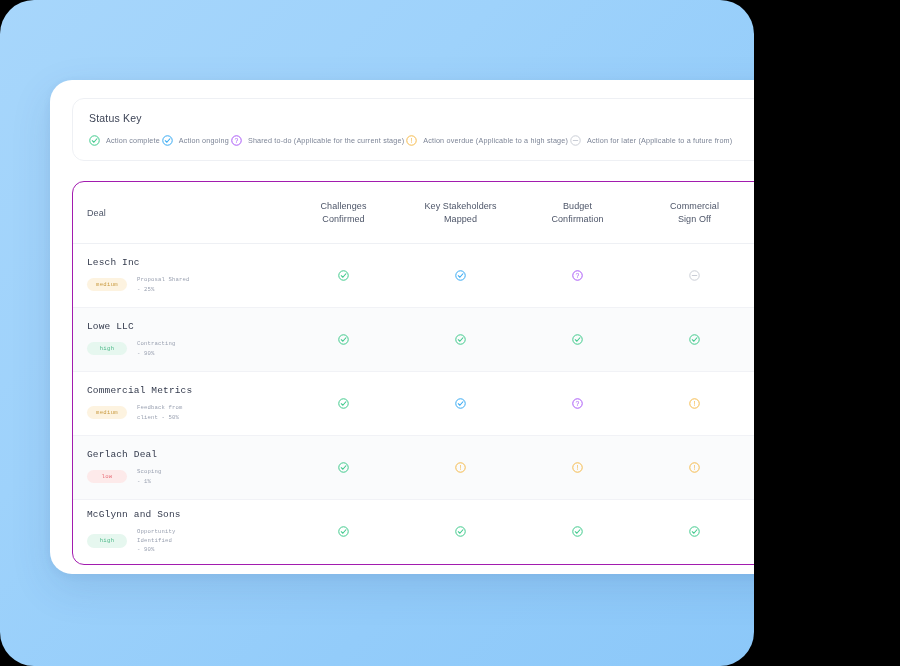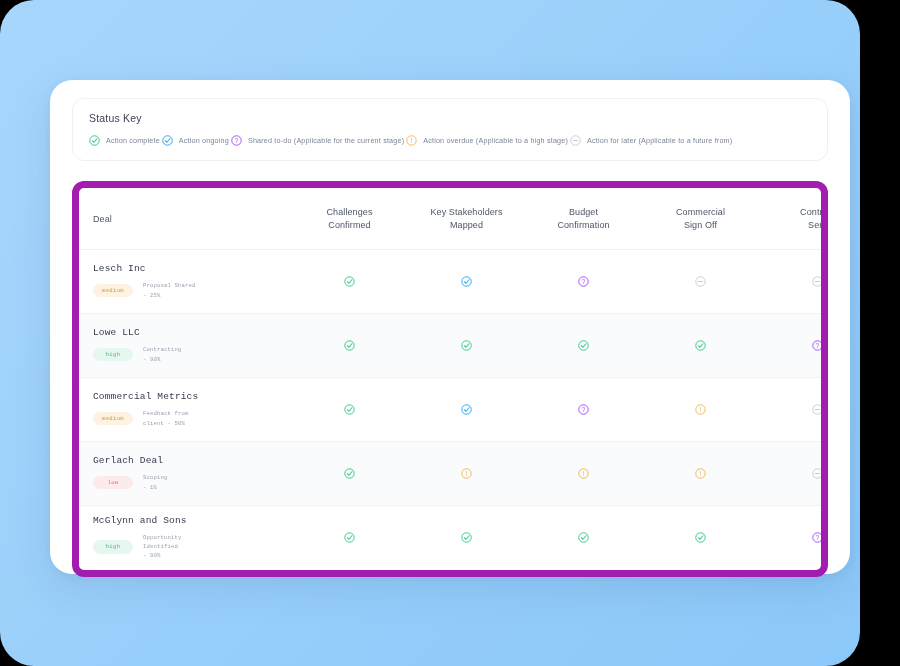--- a/index.html
+++ b/index.html
@@ -3,21 +3,21 @@
 <meta charset="utf-8">
 <style>
   * { box-sizing: border-box; margin: 0; padding: 0; }
   html, body { width: 900px; height: 666px; }
   body {
     font-family: "Liberation Sans", sans-serif;
     background: #000;
     overflow: hidden;
   }
   #bg {
-    position: absolute; left: 0; top: 0; width: 860px; height: 666px;
+    position: absolute; left: 0; top: 0; width: 754px; height: 666px;
     border-radius: 34px;
     background: linear-gradient(135deg, #a7d6fb 0%, #9ed2fb 35%, #93ccfa 70%, #8cc8f9 100%);
     overflow: hidden;
   }
   #card {
     position: absolute; left: 50px; top: 80px; width: 800px; height: 494px;
     background: #ffffff;
     border-radius: 22px;
     box-shadow: 0 14px 40px rgba(40,70,120,0.13), 0 2px 8px rgba(40,70,120,0.06);
     padding: 18px 22px 0 22px;
@@ -40,21 +40,21 @@
   .key-item { display: flex; align-items: center; gap: 6px; }
   .key-label { font-size: 7.2px; color: #7c8496; letter-spacing: .18px; white-space: nowrap; }
 
   
   .sicon { display: inline-block; position: relative; flex: 0 0 auto; }
   .sicon svg { display: block; }
 
   
   .table-wrap {
     margin-top: 20px;
-    border: 7px solid #a21caf;
+    border: 1px solid #a21caf;
     border-radius: 12px;
     overflow: hidden;
   }
   table { width: 100%; border-collapse: collapse; table-layout: fixed; }
   thead th {
     font-weight: normal;
     font-size: 9px;
     color: #4d5568;
     padding: 18px 4px 17px 4px;
     line-height: 1.45;

